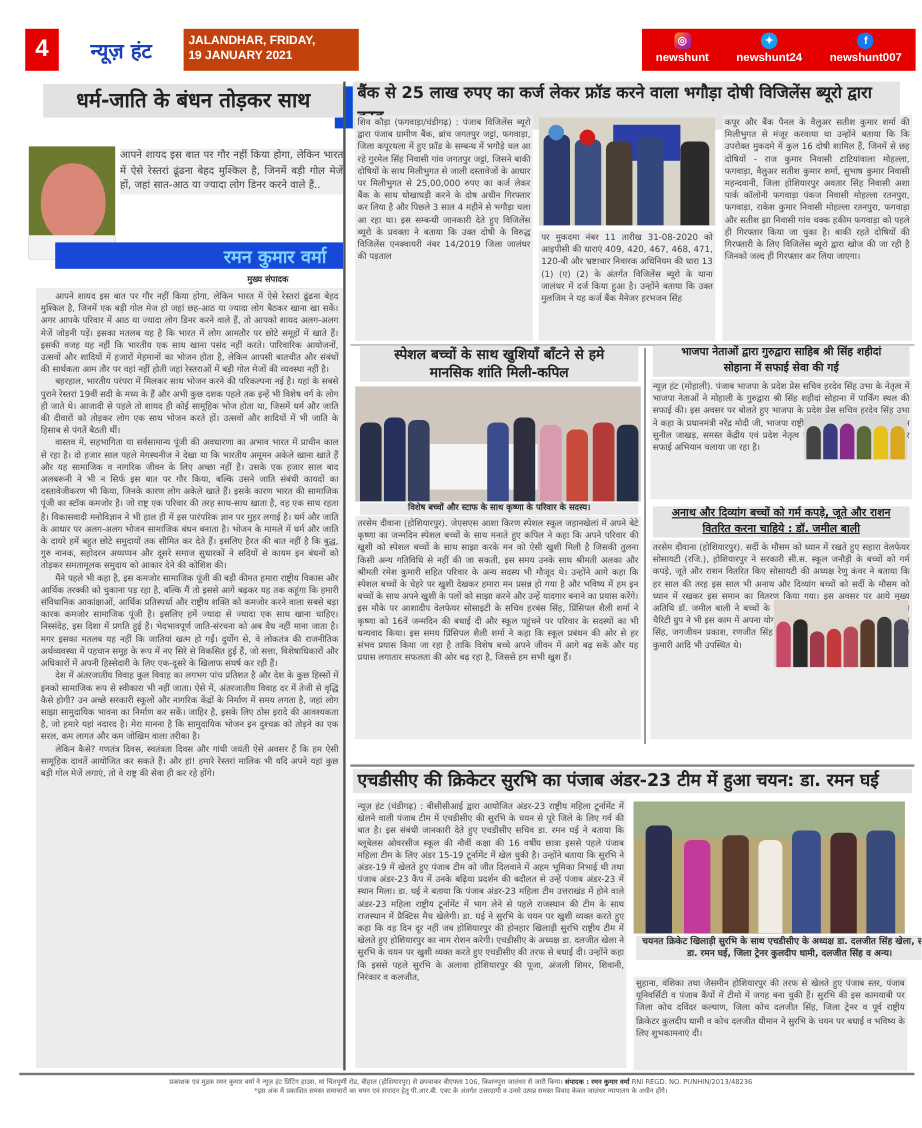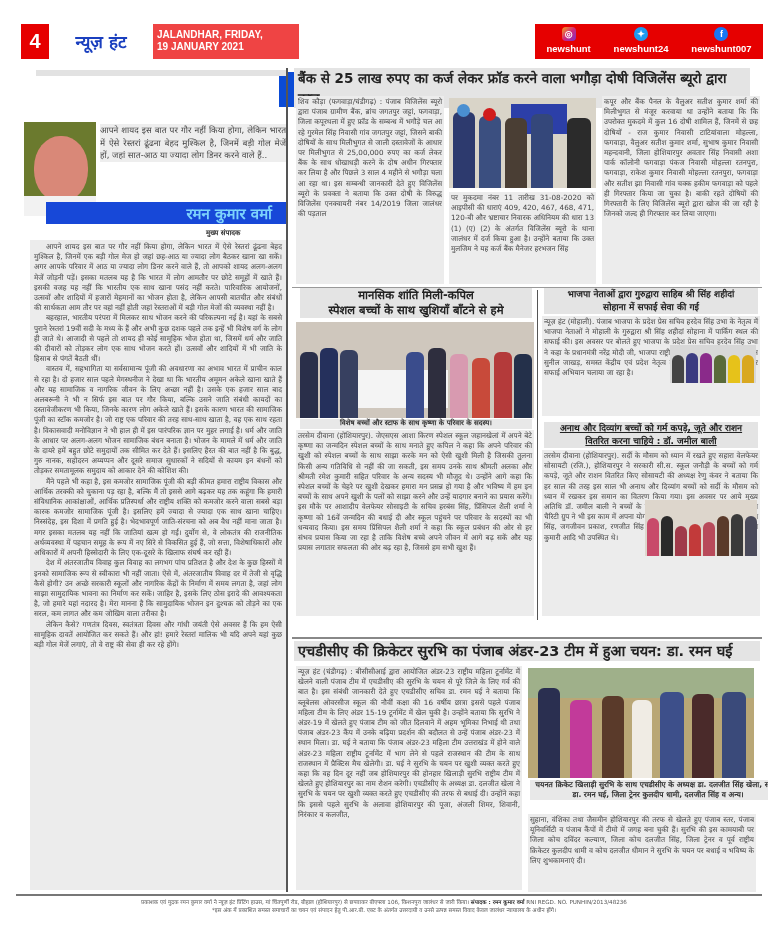--- a/index.html
+++ b/index.html
@@ -3,21 +3,21 @@
 <meta charset="utf-8">
 <style>
   * { box-sizing: border-box; margin: 0; padding: 0; }
   html, body { width: 768px; height: 940px; background: #ffffff; overflow: hidden; }
   body { font-family: "DejaVu Sans", sans-serif; color: #333; position: relative; }
 
   
   .masthead { position: absolute; top: 24px; left: 21px; width: 342px; height: 35px; display: flex; }
   .page-num { width: 28px; height: 35px; background: #e60000; color: #fff; font-family: "Liberation Sans", sans-serif; font-weight: bold; font-size: 20px; display: flex; align-items: center; justify-content: center; }
   .brand { width: 104px; height: 35px; display: flex; align-items: center; justify-content: center; color: #1a3fbf; font-weight: bold; font-size: 17px; }
-  .dateline { width: 146px; height: 35px; background: #ef4444; color: #fff; font-family: "Liberation Sans", sans-serif; font-weight: bold; font-size: 10px; line-height: 12px; padding: 5px 6px 0 4px; }
+  .dateline { width: 146px; height: 35px; background: #c2410c; color: #fff; font-family: "Liberation Sans", sans-serif; font-weight: bold; font-size: 10px; line-height: 12px; padding: 5px 6px 0 4px; }
   .section-bar { position: absolute; top: 24px; left: 279px; width: 256px; height: 35px; background: #0a4bd6; color: #fff; font-weight: bold; font-size: 22px; display: flex; align-items: center; justify-content: center; margin-top: 48px; }
   .social-bar { position: absolute; top: 24px; left: 535px; width: 228px; height: 35px; background: #e60000; display: flex; justify-content: space-around; align-items: flex-start; padding-top: 3px; }
   .social { display: flex; flex-direction: column; align-items: center; color: #fff; font-family: "Liberation Sans", sans-serif; font-weight: bold; font-size: 9.5px; }
   .social .ic { width: 14px; height: 14px; border-radius: 50%; display: flex; align-items: center; justify-content: center; font-size: 9px; color: #fff; margin-bottom: 2px; }
   .ic.insta { background: linear-gradient(135deg,#f9a21b,#d1297a,#7b2fc9); border-radius: 4px; }
   .ic.tw { background: #1d9bf0; }
   .ic.fb { background: #1877f2; font-weight: bold; }
 
   
   .col-left { position: absolute; top: 66px; left: 16px; width: 270px; height: 828px; }
@@ -62,20 +62,21 @@
     <span>newshunt24</span>
   </div>
   <div class="social">
     <span class="ic fb">f</span>
     <span>newshunt007</span>
   </div>
 </div>
 
 <div class="col-left">
   <div class="headline h-main" style="position:absolute;top:4px;left:20px;width:250px;background:#e2e2e2;">
+    <div>धर्म-जाति के बंधन तोड़कर साथ</div>
   </div>
 
   <div class="photo" style="top:56px;left:8px;width:72px;height:94px;background:#6b7a2e;">
     <div style="position:absolute;left:10px;top:14px;width:54px;height:66px;border-radius:48%;background:#d98878;"></div>
     <div style="position:absolute;left:0;bottom:0;width:72px;height:20px;background:#f2f2f2;"></div>
   </div>
 
   <div class="body-text" style="position:absolute;top:58px;left:84px;width:186px;font-size:8.5px;line-height:12.5px;background:#eeeeee;">आपने शायद इस बात पर गौर नहीं किया होगा, लेकिन भारत में ऐसे रेस्तरां ढूंढना बेहद मुश्किल है, जिनमें बड़ी गोल मेजें हों, जहां सात-आठ या ज्यादा लोग डिनर करने वाले हैं..</div>
 
   <div class="byline-bar" style="left:30px;top:136px;width:240px;">रमन कुमार वर्मा</div>
@@ -106,22 +107,22 @@
   <div class="head" style="left:8px;top:6px;width:13px;height:13px;background:#4a8fd1;"></div>
   <div class="head" style="left:34px;top:10px;width:13px;height:13px;background:#d11c1c;"></div>
 </div>
 <div class="body-text" style="position:absolute;top:192px;left:449px;width:147px;height:92px;overflow:hidden;padding:1px 2px;">पर मुकदमा नंबर 11 तारीख 31-08-2020 को आइपीसी की धाराएं 409, 420, 467, 468, 471, 120-बी और भ्रष्टाचार निवारक अधिनियम की धारा 13 (1) (ए) (2) के अंतर्गत विजिलेंस ब्यूरो के थाना जालंधर में दर्ज किया हुआ है। उन्होंने बताया कि उक्त मुलजिम ने यह कर्ज बैंक मैनेजर हरभजन सिंह</div>
 
 <div class="body-text" style="position:absolute;top:96px;left:602px;width:158px;height:188px;overflow:hidden;padding:1px 2px;">कपूर और बैंक पैनल के वैलुअर सतीश कुमार शर्मा की मिलीभुगत से मंजूर करवाया था उन्होंने बताया कि कि उपरोक्त मुकदमे में कुल 16 दोषी शामिल हैं, जिनमें से छह दोषियों - राज कुमार निवासी टाटियांवाला मोहल्ला, फगवाड़ा, वैलुअर सतीश कुमार शर्मा, सुभाष कुमार निवासी महन्दवानी, जिला होशियारपुर अवतार सिंह निवासी अशा पार्क कॉलोनी फगवाड़ा पंकज निवासी मोहल्ला रतनपुरा, फगवाड़ा, राकेश कुमार निवासी मोहल्ला रतनपुरा, फगवाड़ा और सतीश झा निवासी गांव चक्क हकीम फगवाड़ा को पहले ही गिरफ्तार किया जा चुका है। बाकी रहते दोषियों की गिरफ्तारी के लिए विजिलेंस ब्यूरो द्वारा खोज की जा रही है जिनको जल्द ही गिरफ्तार कर लिया जाएगा।</div>
 
 <div class="hr" style="top:287px;left:292px;width:470px;"></div>
 
 <div class="headline" style="position:absolute;top:288px;left:300px;width:232px;font-size:11.5px;line-height:15px;">
+  <div>स्पेशल बच्चों के साथ खुशियाँ बाँटने से हमे</div>
   <div>मानसिक शांति मिली-कपिल</div>
-  <div>स्पेशल बच्चों के साथ खुशियाँ बाँटने से हमे</div>
 </div>
 <div class="photo" style="top:322px;left:296px;width:238px;height:96px;background:#cfc7bd;">
   <div style="position:absolute;left:62px;top:48px;width:90px;height:38px;background:#f4f4f4;"></div>
   <div class="person" style="left:4px;width:18px;height:66px;background:#2a2f4a;"></div>
   <div class="person" style="left:24px;width:18px;height:70px;background:#25305c;"></div>
   <div class="person" style="left:44px;width:18px;height:68px;background:#374060;"></div>
   <div class="person" style="left:110px;width:18px;height:66px;background:#3a4c8c;"></div>
   <div class="person" style="left:132px;width:18px;height:70px;background:#2e2e3e;"></div>
   <div class="person" style="left:154px;width:18px;height:64px;background:#d89ab0;"></div>
   <div class="person" style="left:176px;width:18px;height:60px;background:#c84a3a;"></div>

